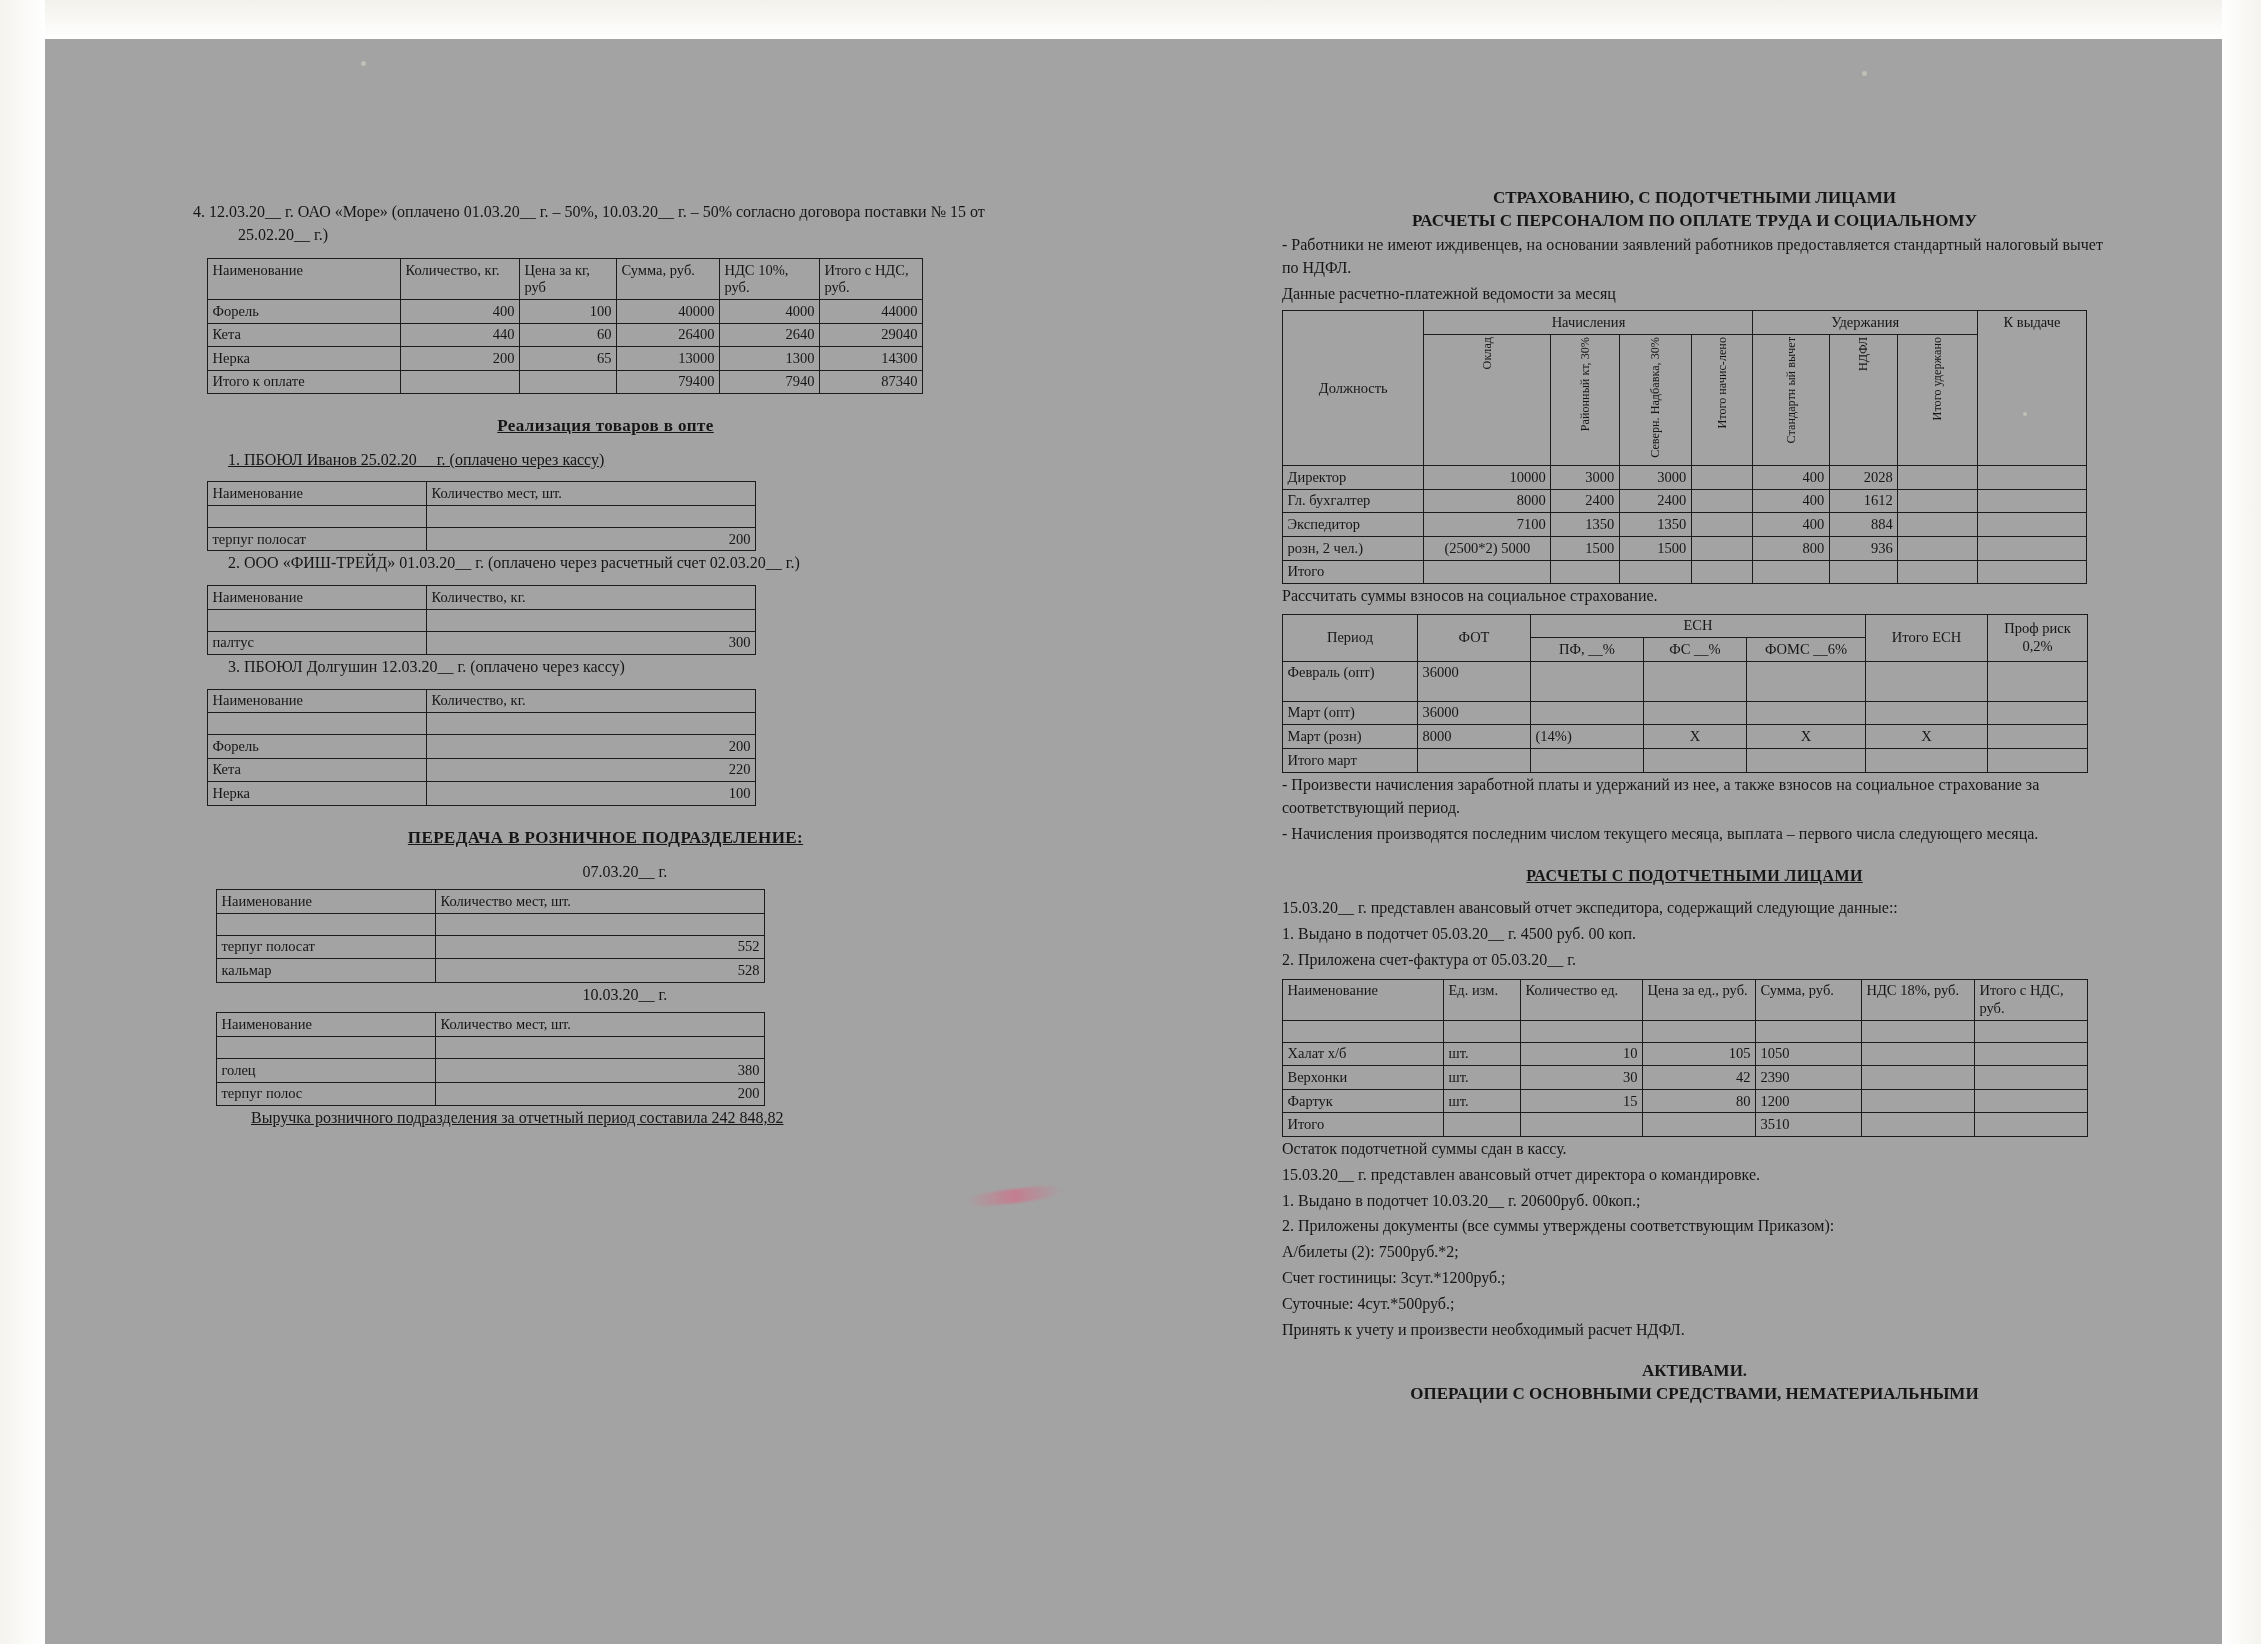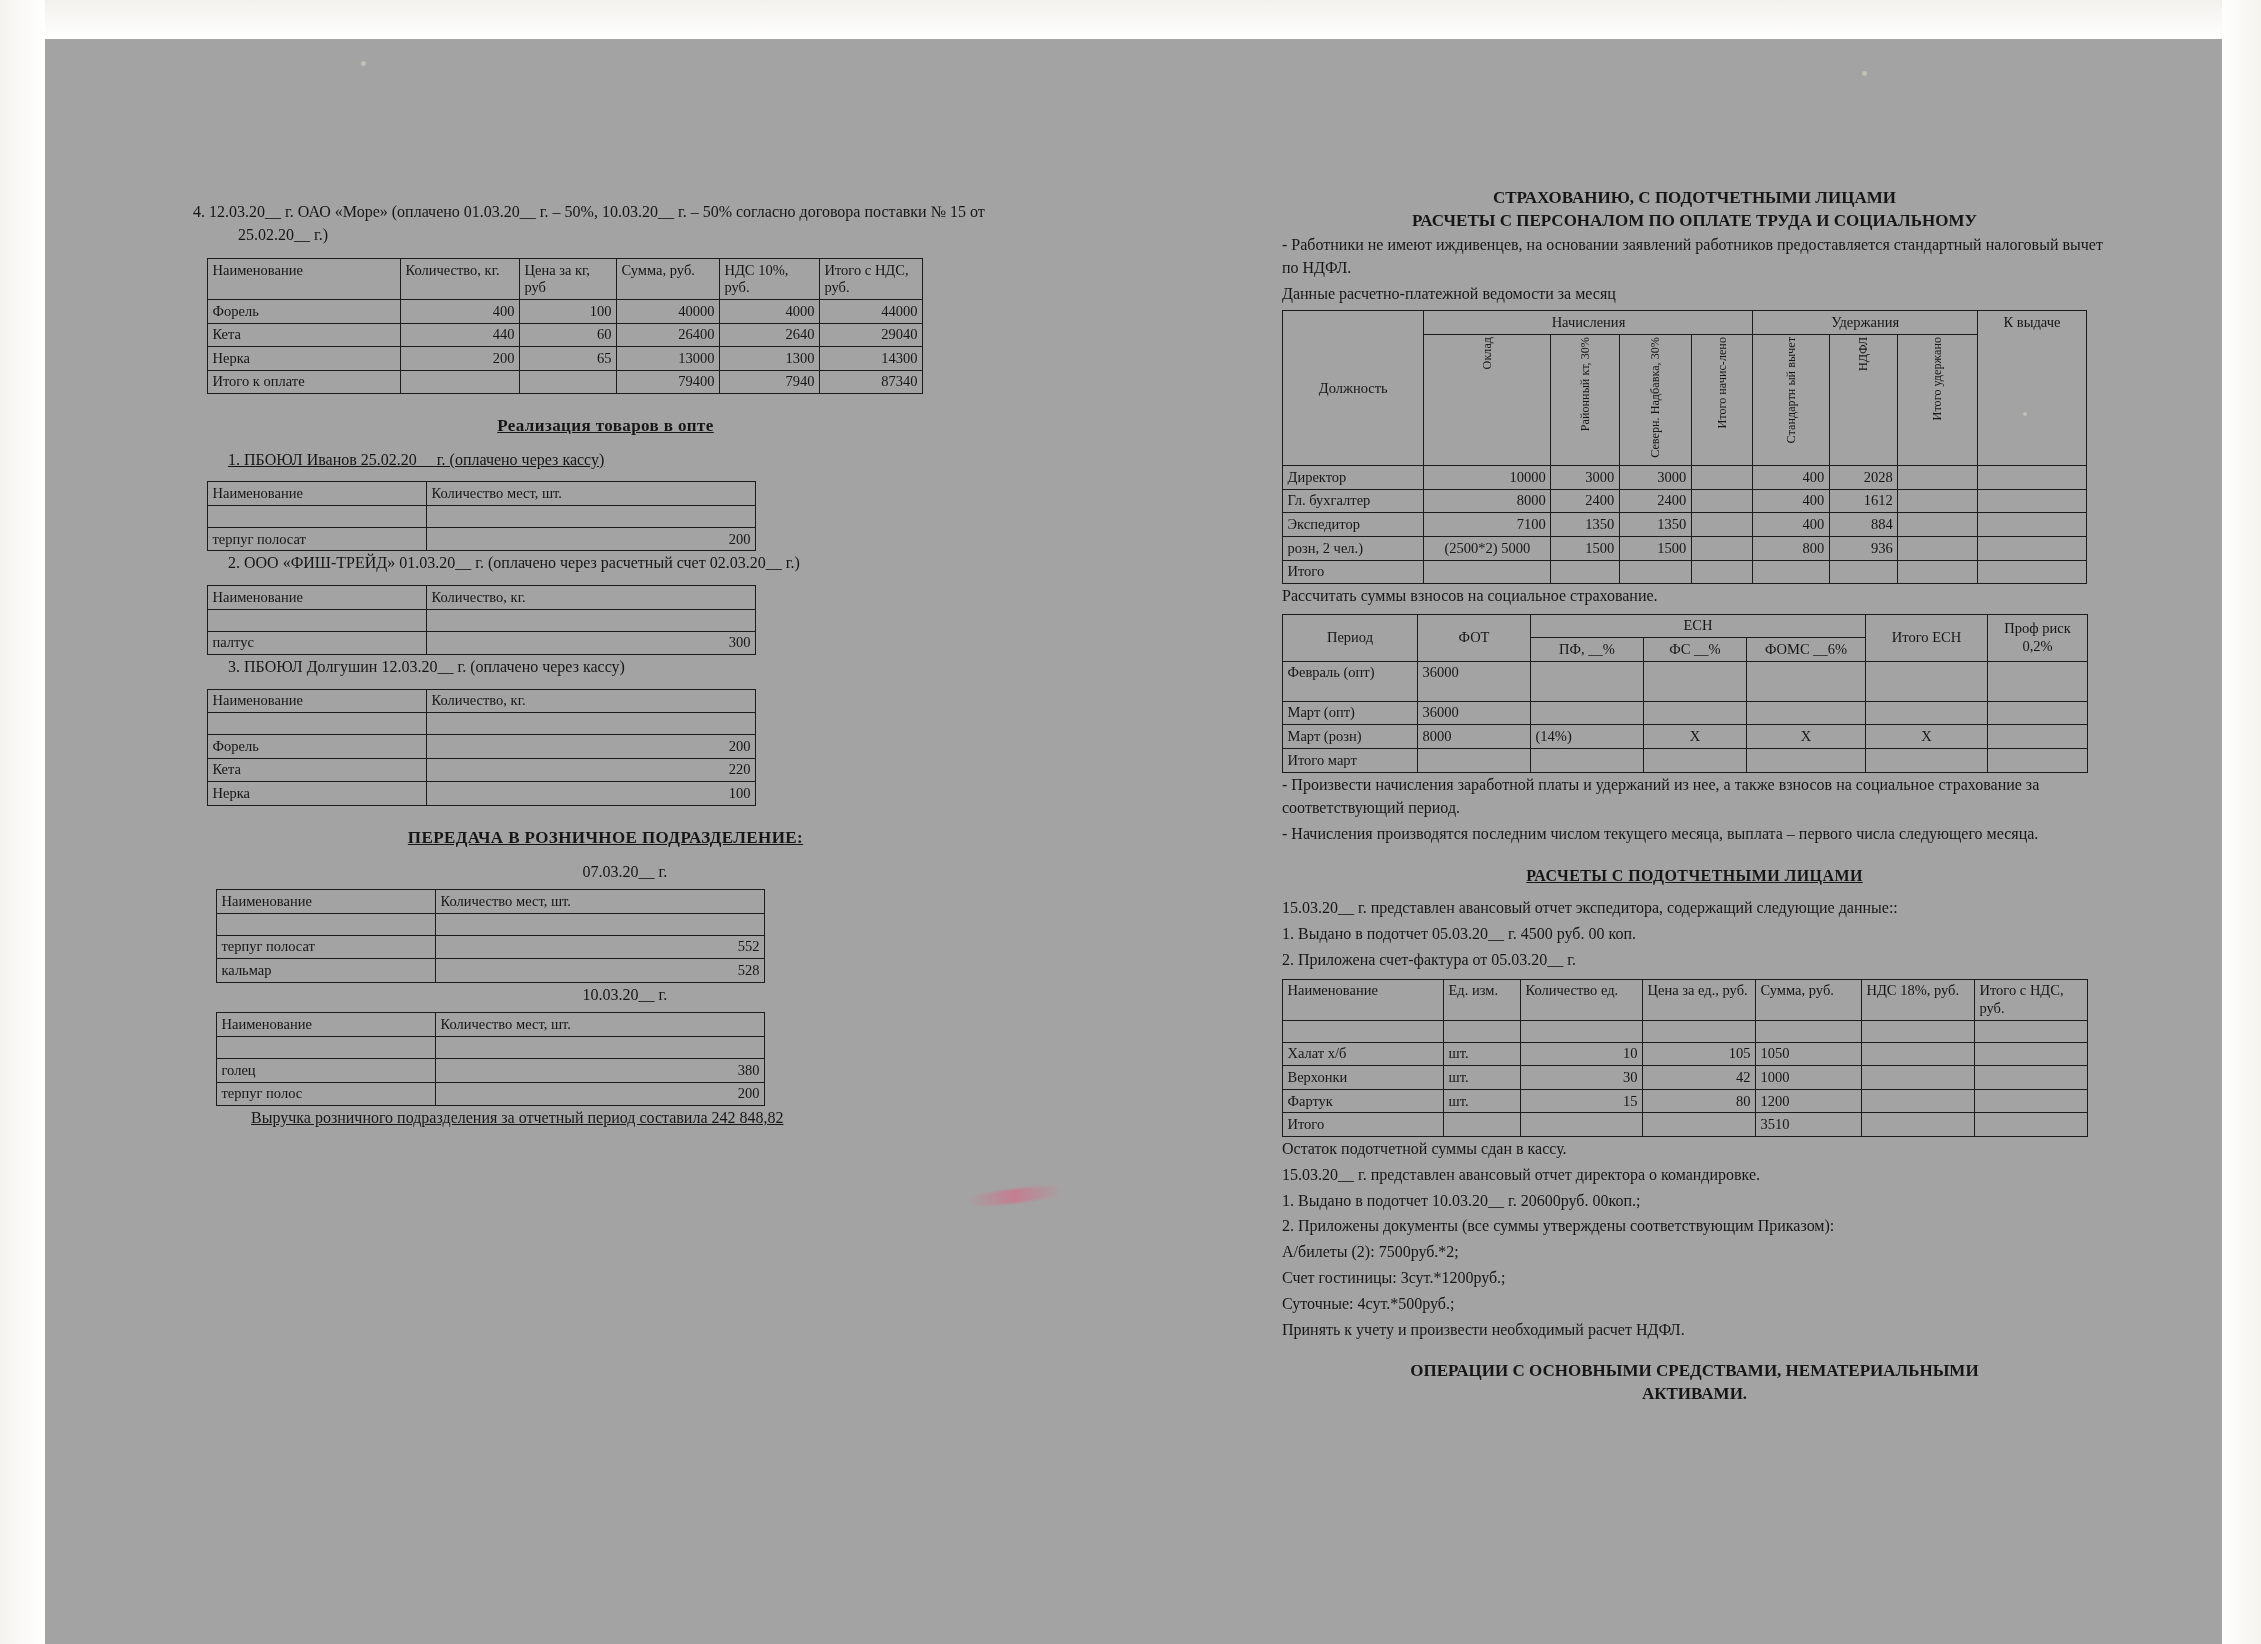--- a/index.html
+++ b/index.html
@@ -500,21 +500,21 @@
         <td class="num">105</td>
         <td>1050</td>
         <td></td>
         <td></td>
       </tr>
       <tr class="rowh">
         <td>Верхонки</td>
         <td>шт.</td>
         <td class="num">30</td>
         <td class="num">42</td>
-        <td>1000</td>
+        <td>2390</td>
         <td></td>
         <td></td>
       </tr>
       <tr class="rowh">
         <td>Фартук</td>
         <td>шт.</td>
         <td class="num">15</td>
         <td class="num">80</td>
         <td>1200</td>
         <td></td>
@@ -536,18 +536,18 @@
 
     <p class="para mt30">15.03.20__ г. представлен авансовый отчет директора о командировке.</p>
     <p class="para">1. Выдано в подотчет 10.03.20__ г. 20600руб. 00коп.;</p>
     <p class="para">2. Приложены документы (все суммы утверждены соответствующим Приказом):</p>
     <p class="para">А/билеты (2): 7500руб.*2;</p>
     <p class="para">Счет гостиницы: 3сут.*1200руб.;</p>
     <p class="para">Суточные: 4сут.*500руб.;</p>
     <p class="para">Принять к учету и произвести необходимый расчет НДФЛ.</p>
 
     <div class="center b mt30" style="font-size:17px;line-height:1.35;">
+      <div>АКТИВАМИ.</div>
       <div>ОПЕРАЦИИ С ОСНОВНЫМИ СРЕДСТВАМИ, НЕМАТЕРИАЛЬНЫМИ</div>
-      <div>АКТИВАМИ.</div>
     </div>
   </div>
 </div>
 
 
 </body></html>

